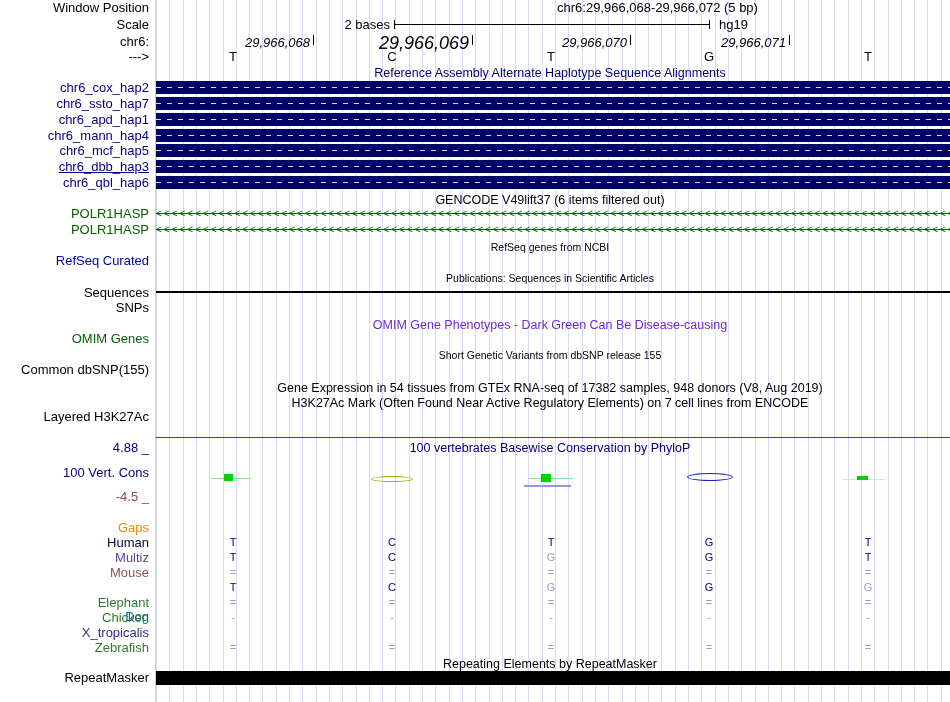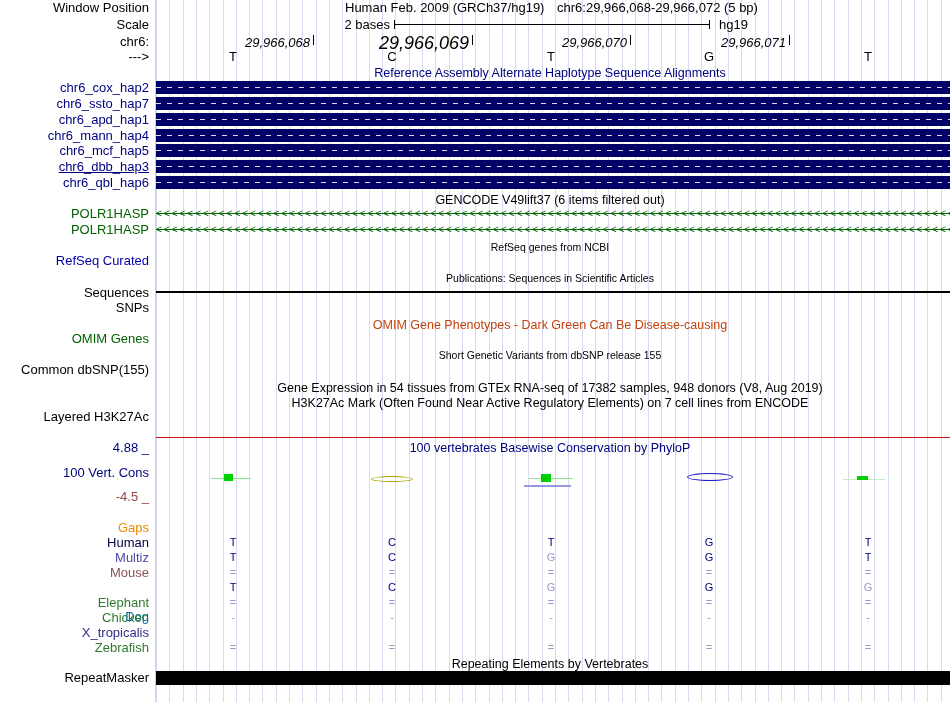--- a/index.html
+++ b/index.html
@@ -48,21 +48,20 @@
 
 <div id="browser">
   <div class="grid"></div>
   <div class="divider"></div>
 
   <div class="lbl" style="top:1px">Window Position</div>
   <div class="lbl" style="top:18px">Scale</div>
   <div class="lbl" style="top:35px">chr6:</div>
   <div class="lbl" style="top:50px">---&gt;</div>
 
-  <div class="hdr" style="left:345px;top:1px">Human Feb. 2009 (GRCh37/hg19)</div>
   <div class="hdr" style="left:557px;top:1px">chr6:29,966,068-29,966,072 (5 bp)</div>
 
   <div class="hdr" style="right:560px;top:18px">2 bases</div>
   <div class="abs" style="left:394px;top:24px;width:316px;height:1px;background:#000"></div>
   <div class="abs" style="left:394px;top:20px;width:1px;height:9px;background:#000"></div>
   <div class="abs" style="left:709px;top:20px;width:1px;height:9px;background:#000"></div>
   <div class="hdr" style="left:719px;top:18px">hg19</div>
 
   <div id="coords">
       <div class="abs" style="left: 220px; top: 36px; width: 90px; text-align: right; font-size: 13px; line-height: 14px;">29,966,068</div>
@@ -109,21 +108,21 @@
     </div>
 
   <div class="title small" style="top:240px">RefSeq genes from NCBI</div>
   <div class="lbl blue" style="top:254px">RefSeq Curated</div>
 
   <div class="title small" style="top:271px">Publications: Sequences in Scientific Articles</div>
   <div class="hline" style="top:291px;height:2px;background:#000"></div>
   <div class="lbl" style="top:286px">Sequences</div>
   <div class="lbl" style="top:301px">SNPs</div>
 
-  <div class="title" style="top:318px;color:#c2410c">OMIM Gene Phenotypes - Dark Green Can Be Disease-causing</div>
+  <div class="title" style="top:318px;color:#6d28d9">OMIM Gene Phenotypes - Dark Green Can Be Disease-causing</div>
   <div class="lbl green" style="top:332px">OMIM Genes</div>
 
   <div class="title small" style="top:348px">Short Genetic Variants from dbSNP release 155</div>
   <div class="lbl" style="top:363px">Common dbSNP(155)</div>
 
   <div class="title" style="top:381px">Gene Expression in 54 tissues from GTEx RNA-seq of 17382 samples, 948 donors (V8, Aug 2019)</div>
   <div class="title" style="top:396px">H3K27Ac Mark (Often Found Near Active Regulatory Elements) on 7 cell lines from ENCODE</div>
   <div class="lbl" style="top:410px">Layered H3K27Ac</div>
   <div class="hline" style="top:437px;height:1px;background:#cc1111"></div>
 
@@ -183,16 +182,16 @@
       <div class="colcell" style="left: 789px; top: 611px; font-size: 11px; color: rgb(152, 152, 204);">-</div>
       <div class="lbl" style="top: 626px; color: rgb(48, 48, 138);">X_tropicalis</div>
       <div class="lbl" style="top: 641px; color: rgb(47, 122, 47);">Zebrafish</div>
       <div class="colcell" style="left: 154px; top: 641px; font-size: 11px; color: rgb(152, 152, 204);">=</div>
       <div class="colcell" style="left: 313px; top: 641px; font-size: 11px; color: rgb(152, 152, 204);">=</div>
       <div class="colcell" style="left: 472px; top: 641px; font-size: 11px; color: rgb(152, 152, 204);">=</div>
       <div class="colcell" style="left: 630px; top: 641px; font-size: 11px; color: rgb(152, 152, 204);">=</div>
       <div class="colcell" style="left: 789px; top: 641px; font-size: 11px; color: rgb(152, 152, 204);">=</div>
     </div>
 
-  <div class="title" style="top:657px">Repeating Elements by Vertebrates</div>
+  <div class="title" style="top:657px">Repeating Elements by RepeatMasker</div>
   <div class="lbl" style="top:671px">RepeatMasker</div>
   <div class="abs" style="left:156px;top:671px;width:794px;height:14px;background:#000"></div>
 </div>
 
 </body></html>

